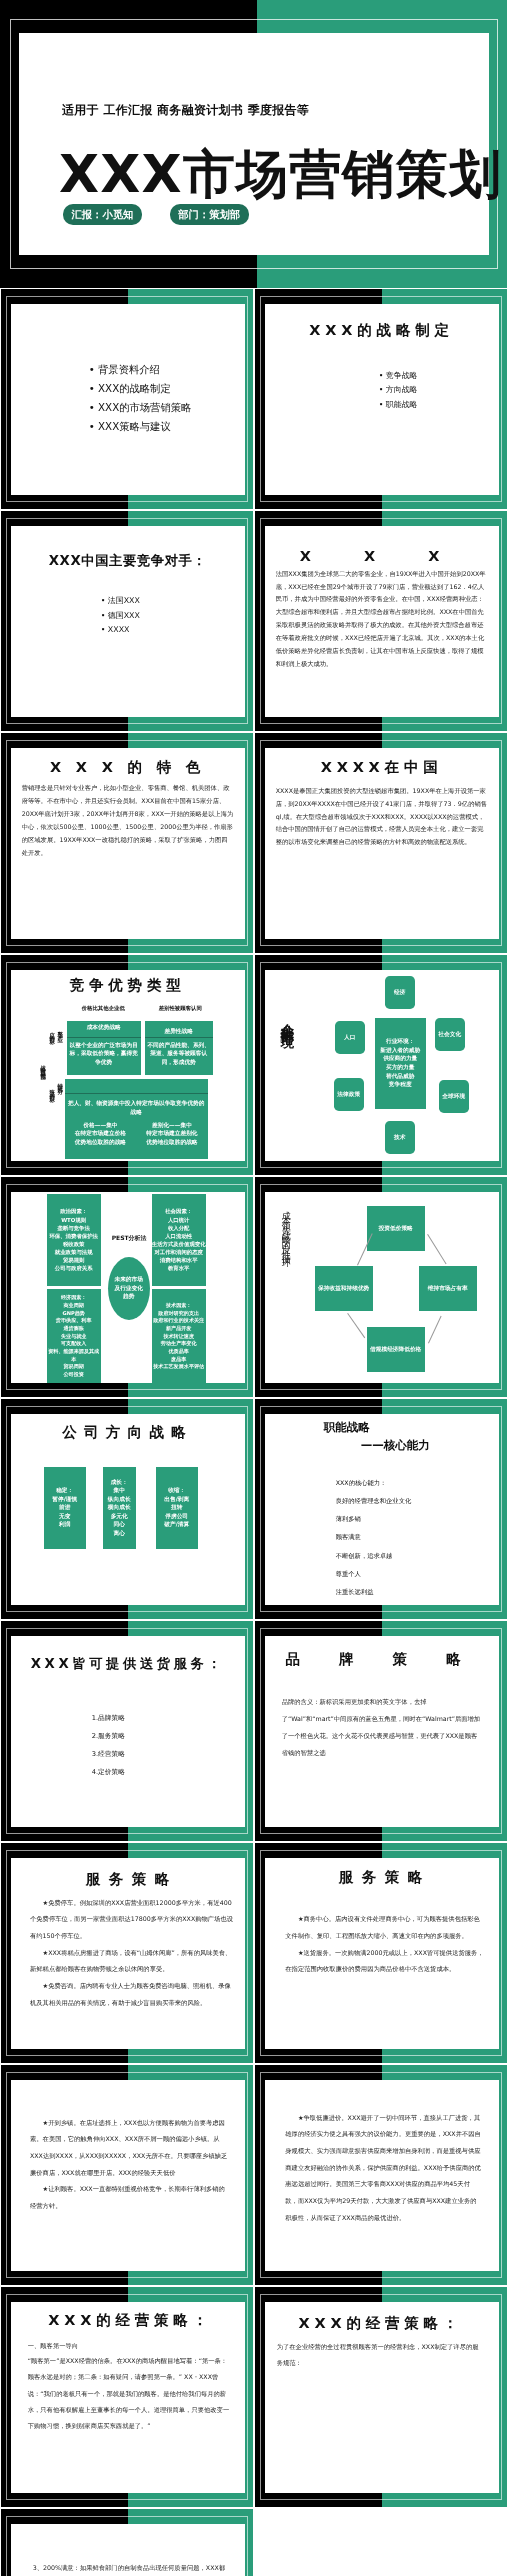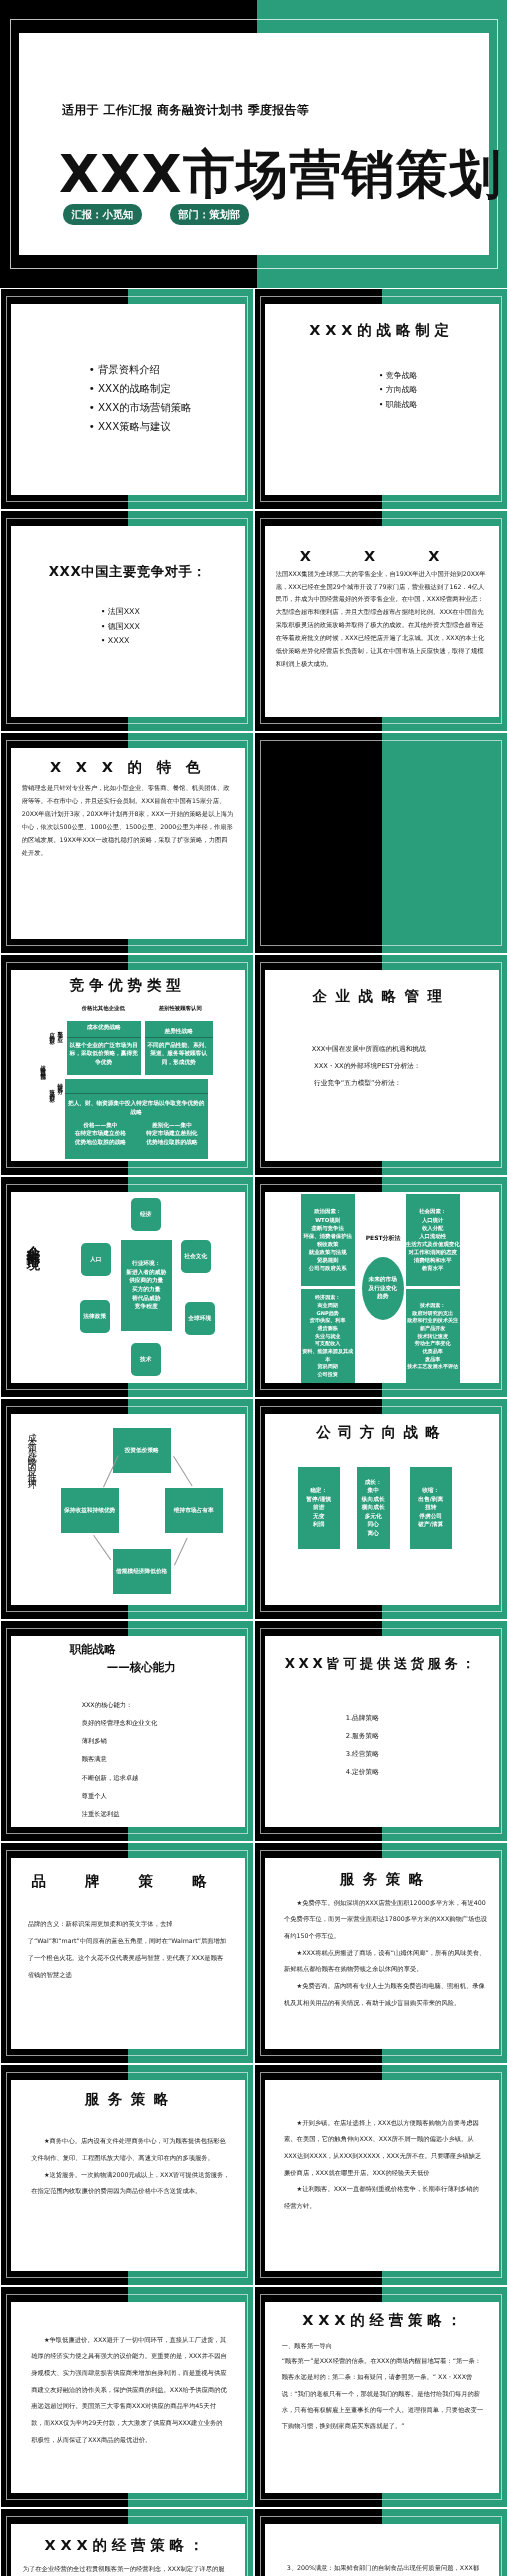--- a/index.html
+++ b/index.html
@@ -82,21 +82,21 @@
         <li>竞争战略</li>
         <li>方向战略</li>
         <li>职能战略</li>
       </ul>
     </div>
   </section>
 
   <section class="frame slide">
     <div class="inner-line"></div>
     <div class="paper">
-      <div class="stitle" style="letter-spacing:0.6px; font-size:13.3px; margin-top:29px;">XXX中国主要竞争对手：</div>
+      <div class="stitle" style="letter-spacing:0.6px; font-size:13.3px; margin-top:18px;">XXX中国主要竞争对手：</div>
       <ul class="bullets" style="margin:24px 0 0 79px; font-size:7.9px;">
         <li>法国XXX</li>
         <li>德国XXX</li>
         <li>XXXX</li>
       </ul>
     </div>
   </section>
   <section class="frame slide">
     <div class="inner-line"></div>
     <div class="paper">
@@ -107,20 +107,24 @@
 
   <section class="frame slide">
     <div class="inner-line"></div>
     <div class="paper">
       <div class="stitle" style="margin-top:2.4px;">X X X 的 特 色</div>
       <p class="body" style="margin-top:4.8px;">营销理念是只针对专业客户，比如小型企业、零售商、餐馆、机关团体、政府等等。不在市中心，并且还实行会员制。XXX目前在中国有15家分店、20XX年底计划开3家，20XX年计划再开8家，XXX一开始的策略是以上海为中心，依次以500公里、1000公里、1500公里、2000公里为半径，作扇形的区域发展。19XX年XXX一改稳扎稳打的策略，采取了扩张策略，力图四处开发。</p>
     </div>
   </section>
   <section class="frame slide">
     <div class="inner-line"></div>
+    <div class="paper">
+      <div class="stitle" style="margin-top:2.4px;">XXXX在中国</div>
+      <p class="body" style="margin-top:7.3px;">XXXX是泰国正大集团投资的大型连锁超市集团。19XX年在上海开设第一家店，到20XX年XXXX在中国已经开设了41家门店，并取得了73．9亿的销售ql,绩。在大型综合超市领域仅次于XXX和XXX。XXXX以XXX的运营模式，结合中国的国情开创了自己的运营模式，经营人员完全本土化，建立一套完整的以市场变化来调整自己的经营策略的方针和高效的物流配送系统。</p>
+    </div>
   </section>
 
   <section class="frame slide">
     <div class="inner-line"></div>
     <div class="paper" style="padding:0;">
       <div class="stitle" style="margin-top:6px;">竞争优势类型</div>
       <div style="position:absolute; left:71px; top:35px; font-size:5.4px; font-weight:bold;">价格比其他企业低</div>
       <div style="position:absolute; left:148px; top:35px; font-size:5.4px; font-weight:bold;">差别性被顾客认同</div>
       <div class="vtext" style="left:30px; top:91px; font-size:5.4px;">战略目标范围</div>
       <div class="vtext" style="left:39px; top:57px; font-size:5.4px;">广义的目标</div>
@@ -139,31 +143,20 @@
         <div style="height:15.7px; border-bottom:0.6px solid #1f6f58; width:100%;"></div>
         <div style="padding:4.8px 2.4px;">把人、财、物资源集中投入特定市场以争取竞争优势的战略</div>
         <div style="display:flex; justify-content:space-around; width:100%; white-space:pre-line;">
           <div>价格——集中
 在特定市场建立价格
 优势地位取胜的战略</div>
           <div>差别化——集中
 特定市场建立差别化
 优势地位取胜的战略</div>
         </div>
-      </div>
-    </div>
-  </section>
-  <section class="frame slide">
-    <div class="inner-line"></div>
-    <div class="paper">
-      <div class="stitle" style="margin-top:8.5px; letter-spacing:8.5px;">企业战略管理</div>
-      <div style="margin:35px 0 0 36px; font-size:6.7px; line-height:2.6;">
-        <div>XXX中国在发展中所面临的机遇和挑战</div>
-        <div style="margin-left:2.4px;">XXX・XX的外部环境PEST分析法：</div>
-        <div style="margin-left:2.4px;">行业竞争“五力模型”分析法：</div>
       </div>
     </div>
   </section>
 
   <section class="frame slide">
     <div class="inner-line"></div>
     <div class="paper" style="padding:0;">
       <div class="vtext" style="left:13.3px; top:42px; font-size:13.3px; letter-spacing:2.4px;">企业外部环境</div>
       <div class="gbox" style="left:110px; top:48px; width:51px; height:91px; white-space:pre-line; font-size:5.7px;">行业环境：
 新进入者的威胁

